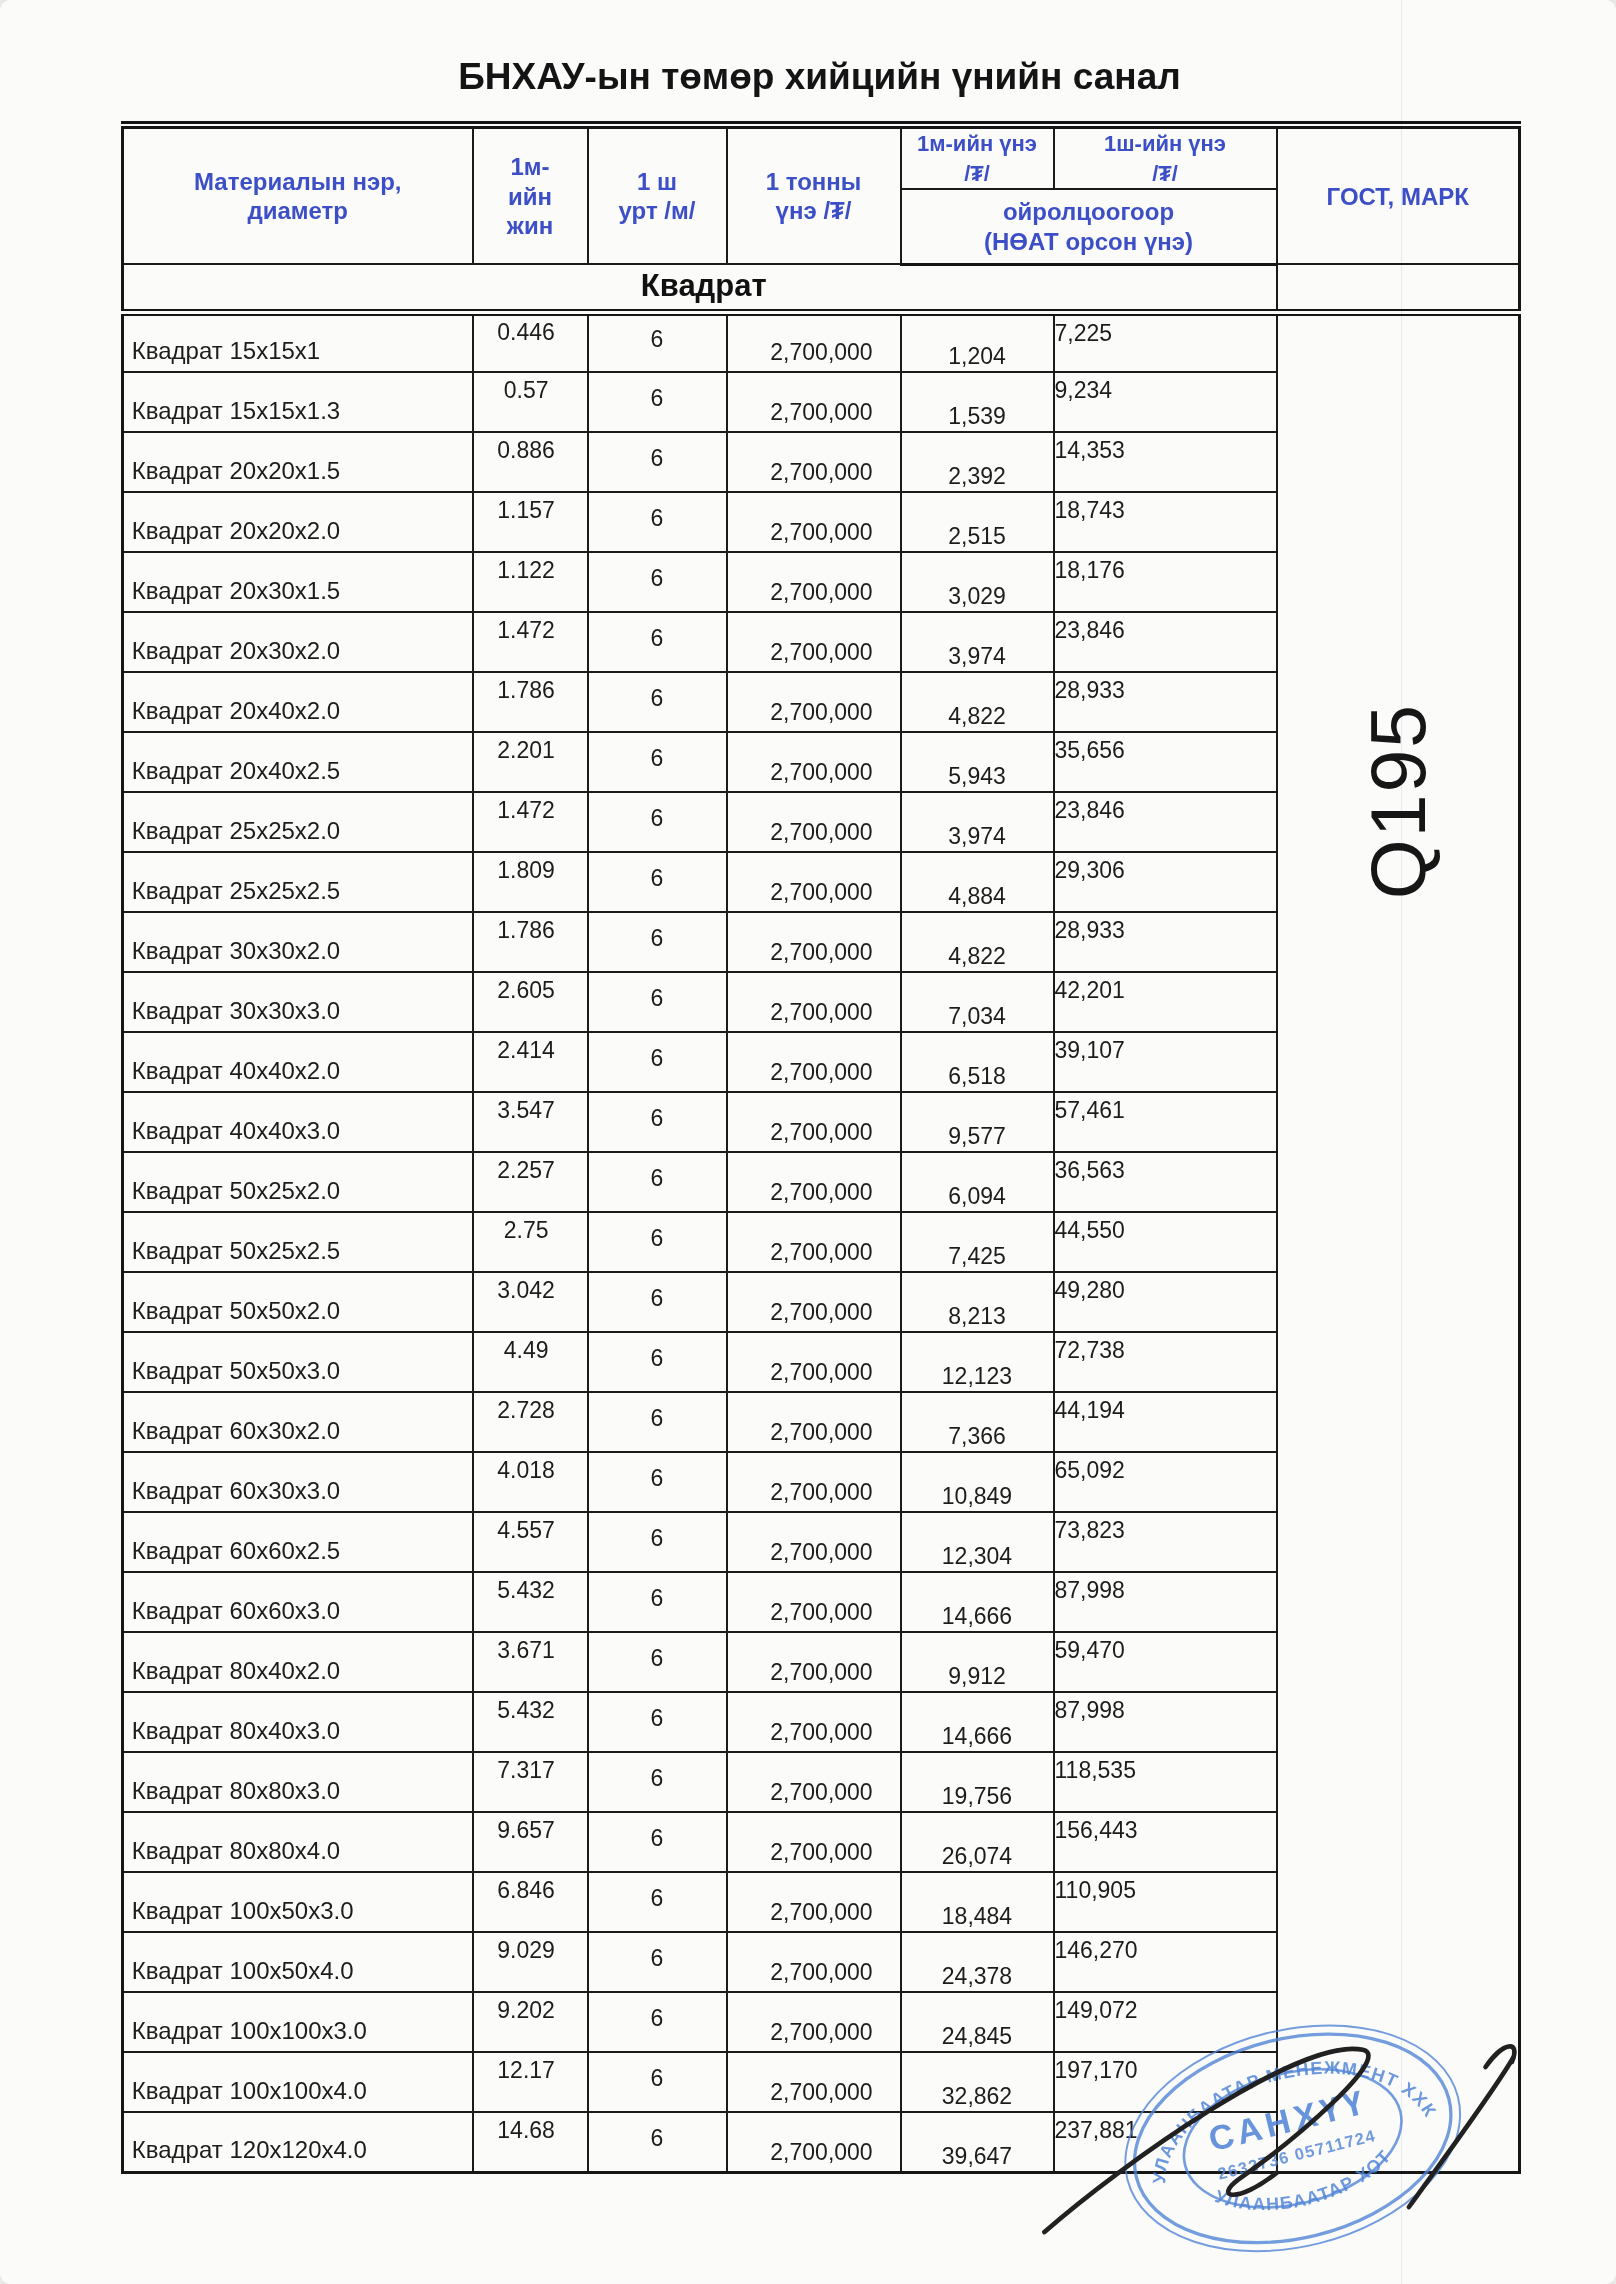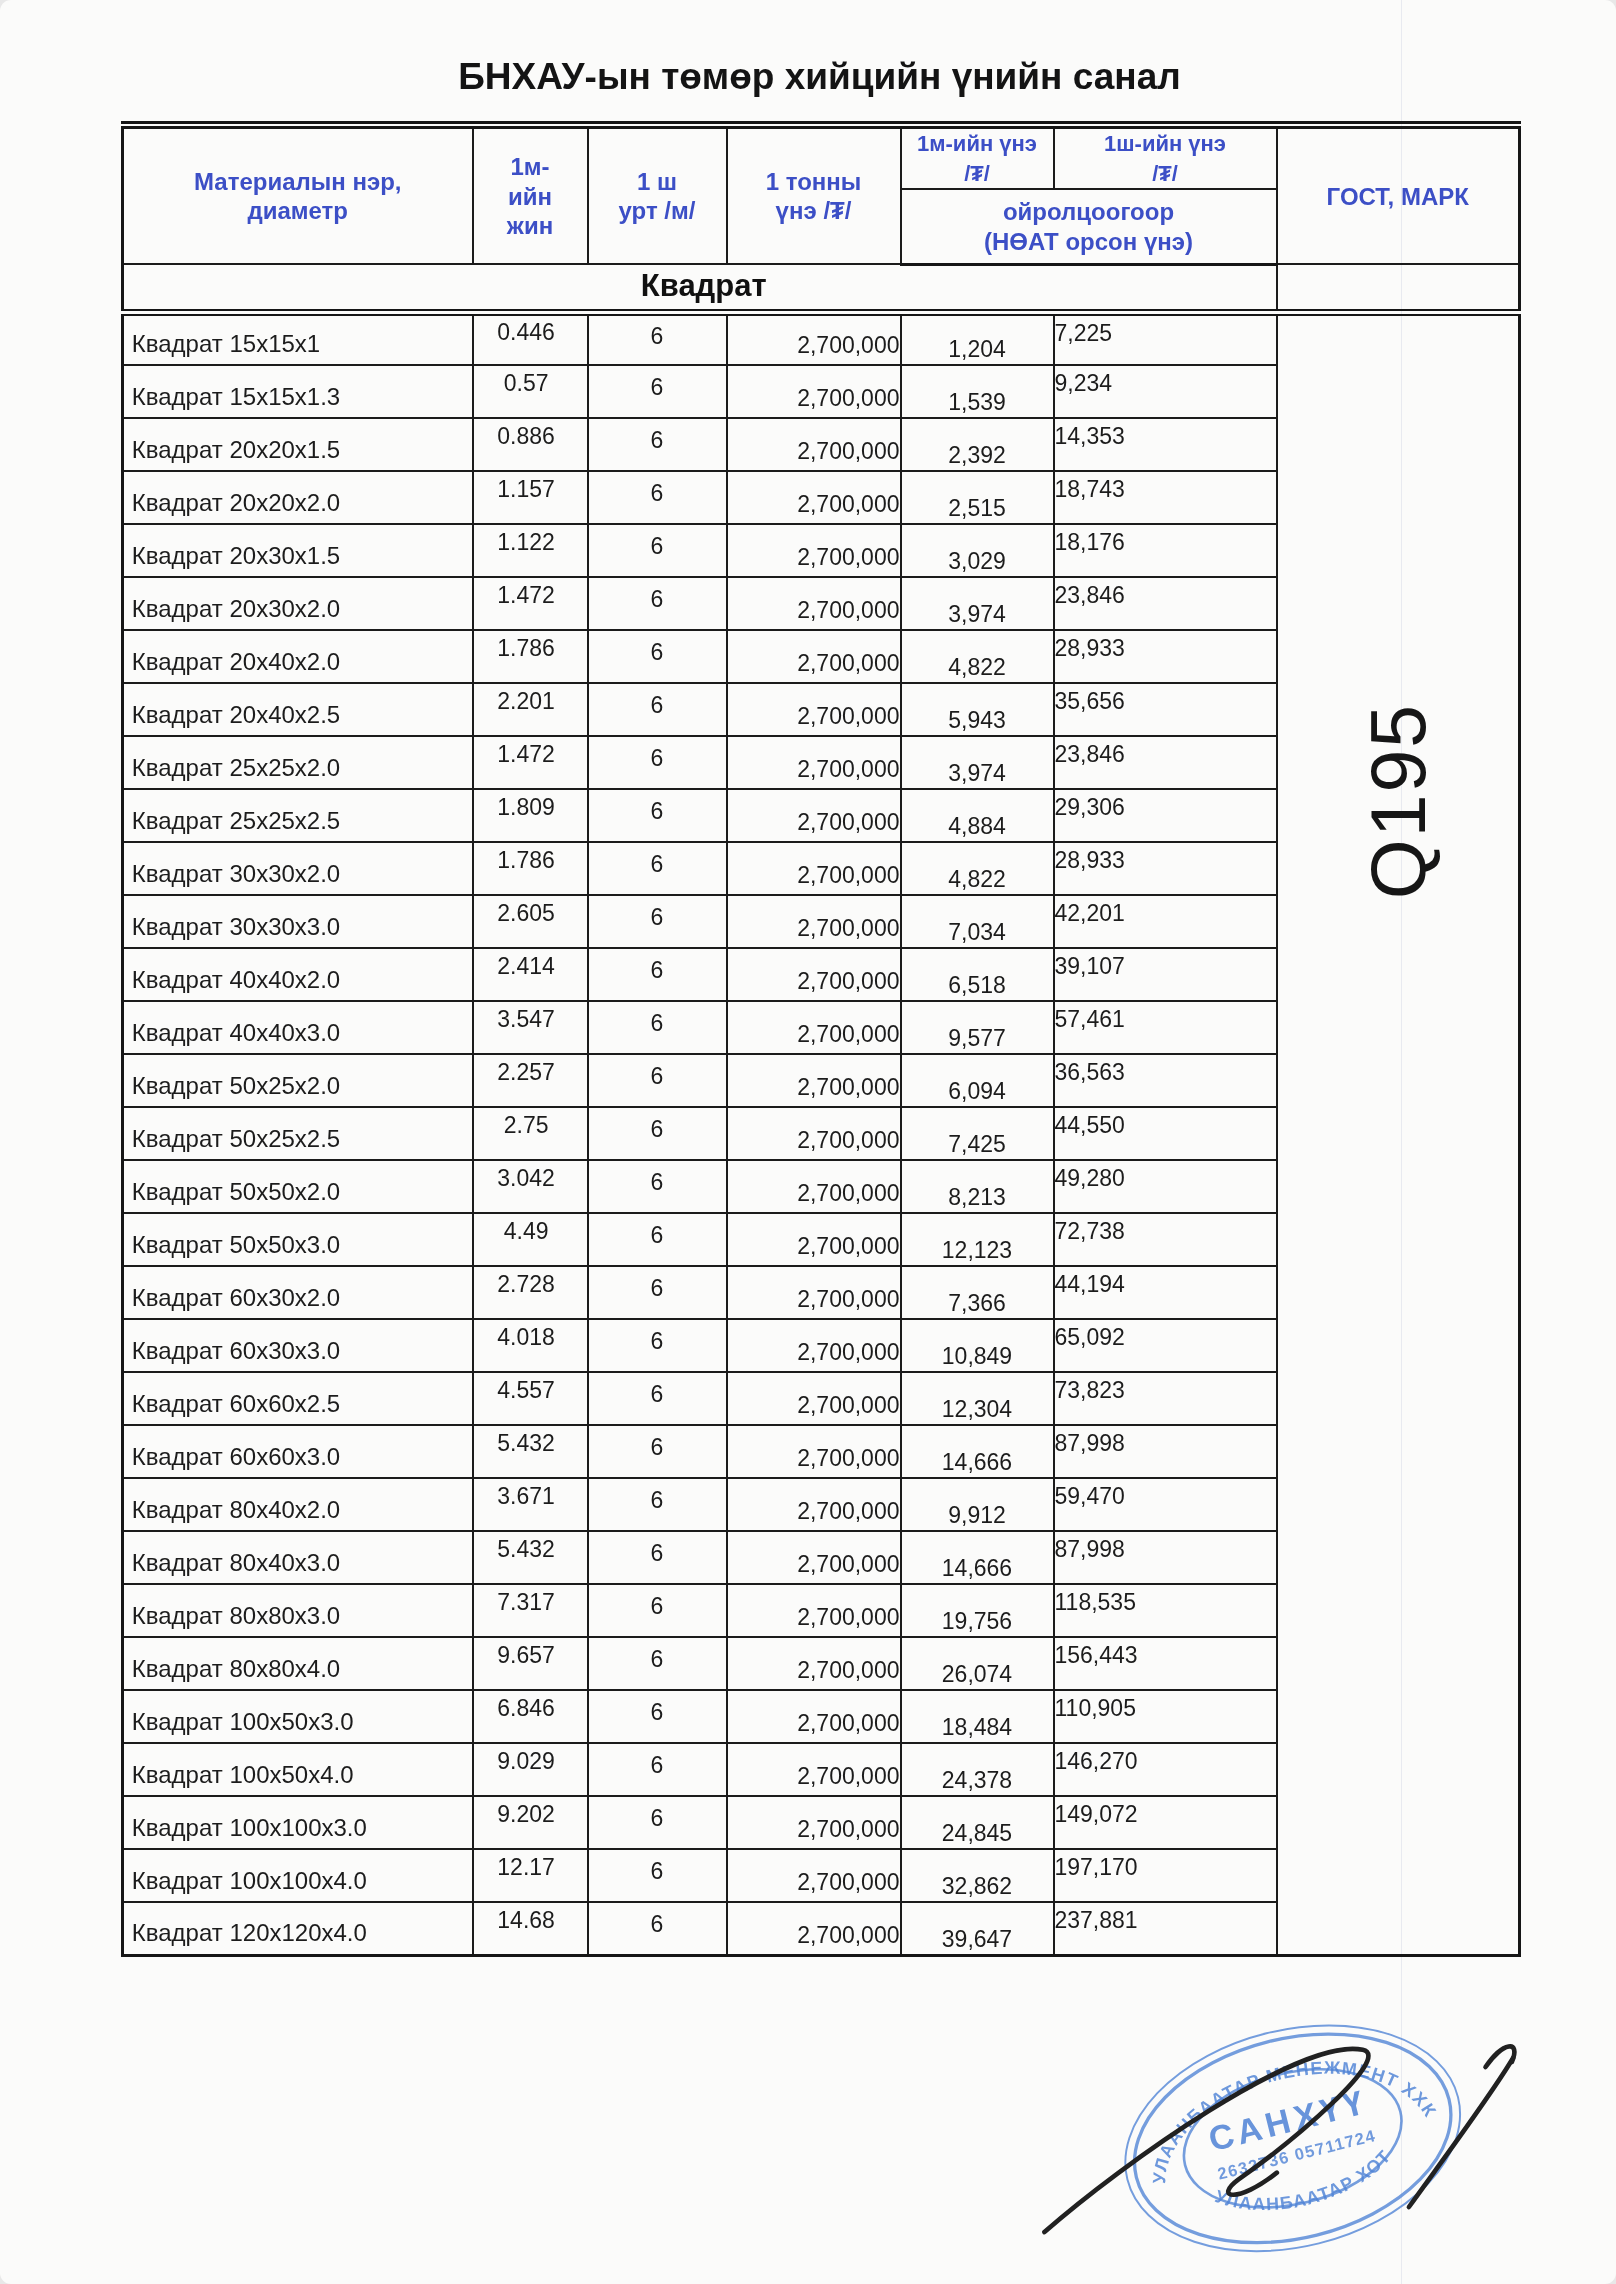--- a/index.html
+++ b/index.html
@@ -34,38 +34,38 @@
   table.price td {
     border:2px solid #1b1b1b;
     overflow:hidden;
   }
   table.price { border:3.3px solid #161616; border-top:8.5px double #161616; }
   tr.hdr-a { height:61px; }
   tr.hdr-b { height:75px; }
   tr.hdr-b td { border-bottom:3.9px solid #161616; }
   tr.section-row { height:48px; }
   tr.section-row td { border-bottom:7.2px double #161616; }
-  tbody tr { height:53px;margin-left:36px; }
+  tbody tr { height:60px;margin-left:36px; }
   tbody td { border-top-width:2.6px; }
 
   .th {
     color:#3c4fc6; font-weight:bold; text-align:center; vertical-align:middle;
     white-space:pre-line; line-height:1.22; font-size:24px;
   }
   .th.small { font-size:22px; line-height:1.35; }
   .section-cell {
     text-align:center; vertical-align:middle;
     font-size:31px; font-weight:bold; color:#111;
     padding-bottom:2.6px;
     padding-left:8px;
   }
   .c-name  { text-align:left;   vertical-align:bottom; padding:0 0 6.5px 7.8px; font-size:24px; }
   .c-w     { text-align:center;  vertical-align:top;    padding:3.3px 7.8px 0 0;  font-size:23px; }
   .c-l     { text-align:center; vertical-align:middle; padding-bottom:7.8px;   font-size:23px; }
-  .c-ton   { text-align:right; vertical-align:bottom; padding-bottom:5.2px;    font-size:23px;padding-left:16px; }
+  .c-ton   { text-align:center; vertical-align:bottom; padding-bottom:5.2px;    font-size:23px;padding-left:16px; }
   .c-pm    { text-align:center; vertical-align:bottom; padding-bottom:1px;    font-size:23px; }
   .c-pp    {  vertical-align:top;    padding:3.9px 9px 0 0;  font-size:23px; }
   td.gost-cell { position:relative; vertical-align:top; }
   .gost-rot {
     position:absolute; top:485px; left:50%;
     transform:translate(-50%,-50%) rotate(-90deg);
     font-size:77px; color:#161616; letter-spacing:2px; white-space:nowrap;
   }
   svg.stamp {
     position:absolute; left:1015px; top:2001px;

